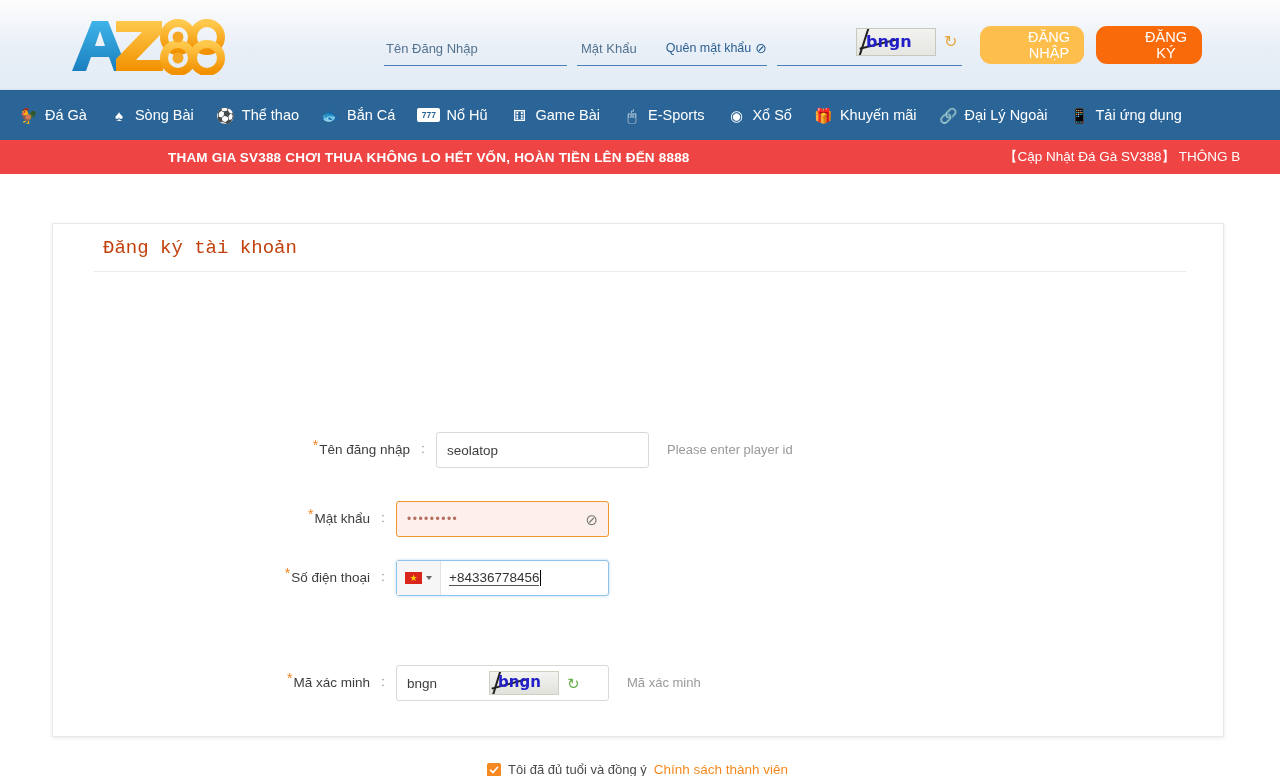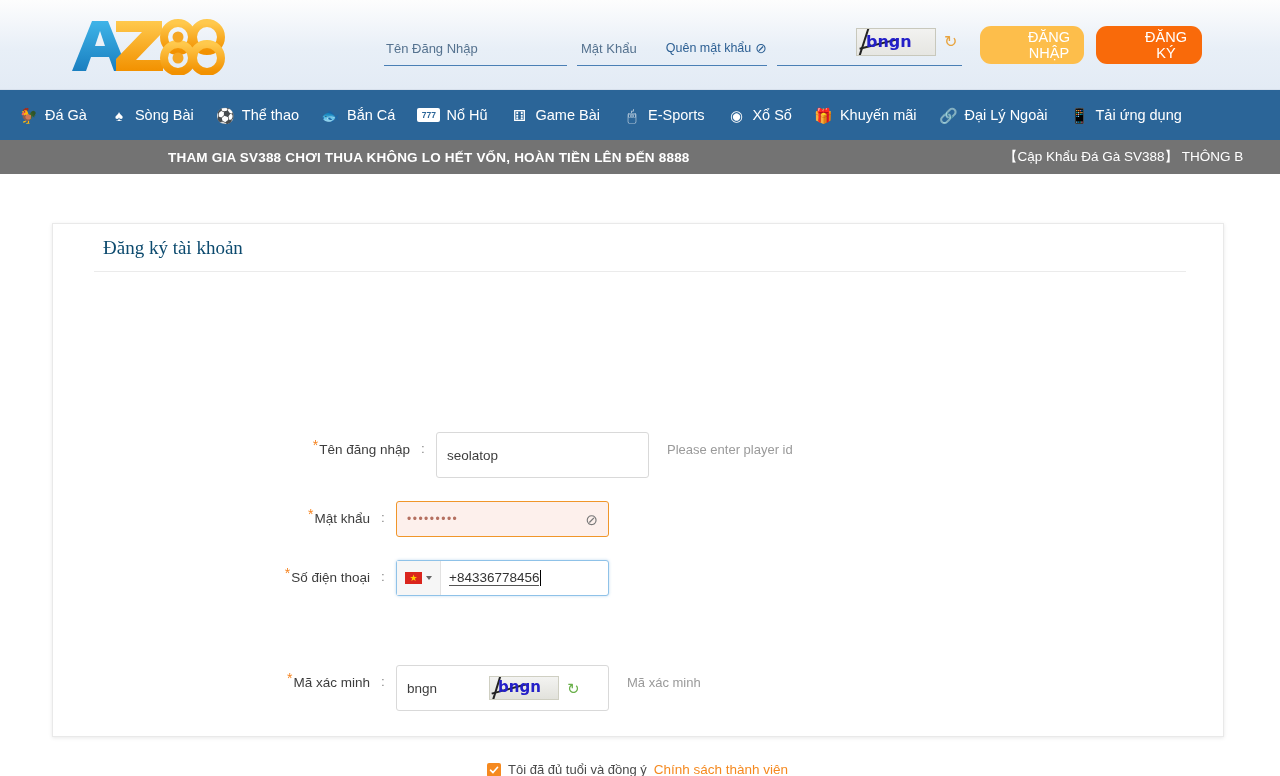--- a/index.html
+++ b/index.html
@@ -135,21 +135,21 @@
   .nico.badge777 {
     background: #fff; color: #2b6598;
     font-size: 8.5px; font-weight: bold;
     border-radius: 2px; width: 23px; height: 14px;
     letter-spacing: 0px;
   }
 
   
   .marquee {
     height: 34px;
-    background: #737373;
+    background: #ef4444;
     color: #ffffff;
     display: flex;
     align-items: center;
     overflow: hidden;
     white-space: nowrap;
     position: relative;
   }
   .marquee .m1 {
     position: absolute; left: 168px;
     font-size: 13.5px; font-weight: bold;
@@ -171,22 +171,22 @@
     left: 52px; top: 49px;
     width: 1172px; height: 514px;
     background: #ffffff;
     border: 1px solid #e9e9e9;
     box-shadow: 0 1px 4px rgba(0,0,0,.09);
   }
   .card-title {
     position: absolute;
     left: 50px; top: 13px;
     font-size: 19px;
-    color: #0c4a6e;
-    font-family: Liberation Serif, serif;
+    color: #c2410c;
+    font-family: Liberation Mono, monospace;
   }
   .title-rule {
     position: absolute;
     left: 41px; top: 47px;
     width: 1092px; height: 1px;
     background: #ebebeb;
   }
 
   
   .row {
@@ -218,21 +218,21 @@
   .colon {
     width: 26px;
     text-align: center;
     font-size: 13.5px;
     color: #8a8a8a;
     padding-top: 9px;
   }
 
   .fieldbox {
     width: 213px;
-    height: 46px;
+    height: 36px;
     border: 1px solid #d9d9d9;
     border-radius: 3px;
     background: #fff;
     display: flex;
     align-items: center;
     position: relative;
   }
   .fieldbox input {
     border: none; outline: none; background: transparent;
     font-size: 13.5px;
@@ -479,21 +479,21 @@
       <span>Đại Lý Ngoài</span>
     </div>
     <div class="nav-item">
       <span class="nico">📱</span>
       <span>Tải ứng dụng</span>
     </div>
   </div>
 
 <div class="marquee">
   <span class="m1">THAM GIA SV388 CHƠI THUA KHÔNG LO HẾT VỐN, HOÀN TIỀN LÊN ĐẾN 8888</span>
-  <span class="m2">【Cập Khẩu Đá Gà SV388】 THÔNG B</span>
+  <span class="m2">【Cập Nhật Đá Gà SV388】 THÔNG B</span>
 </div>
 
 <div class="page">
   <div class="card">
 
     <div class="card-title">Đăng ký tài khoản</div>
     <div class="title-rule"></div>
 
   </div>
 

